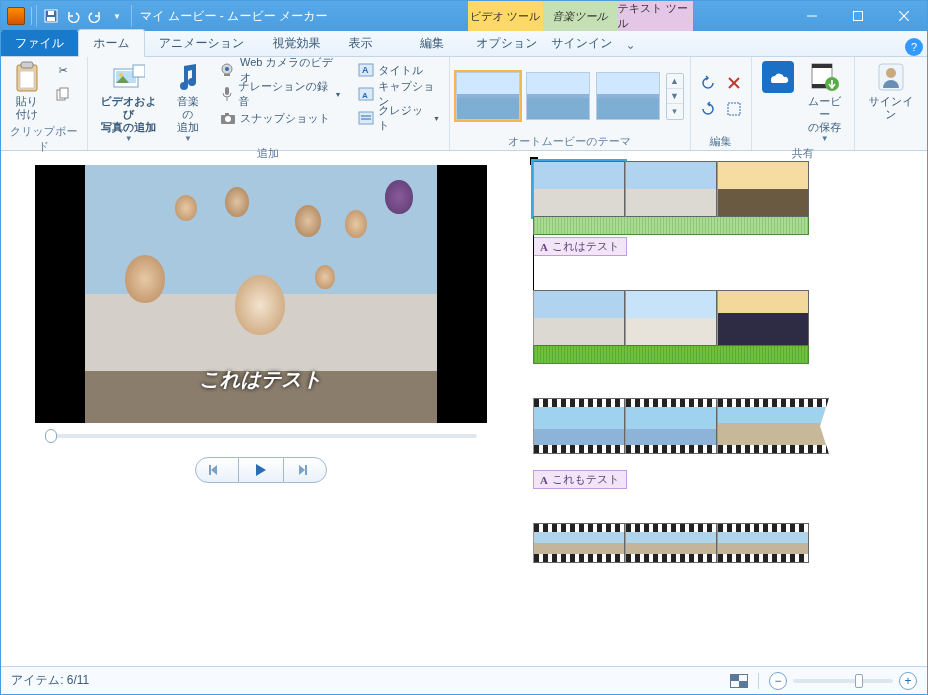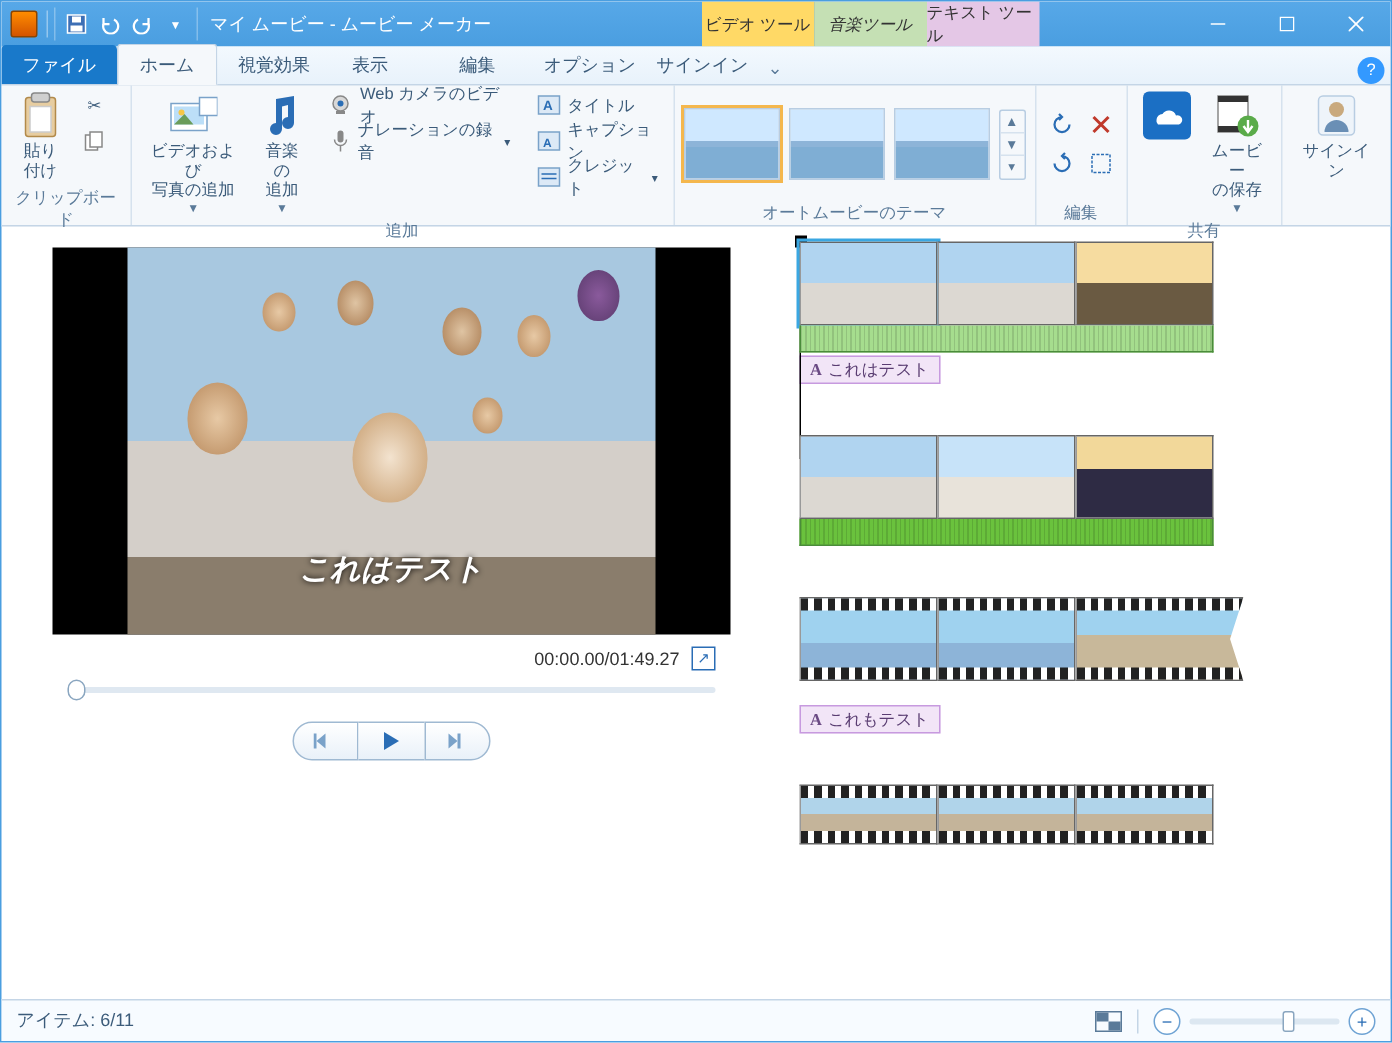--- a/index.html
+++ b/index.html
@@ -156,20 +156,21 @@
           <line x1="0" y1="0" x2="10" y2="10" stroke="#fff" stroke-width="1.2"></line>
           <line x1="10" y1="0" x2="0" y2="10" stroke="#fff" stroke-width="1.2"></line>
         </svg>
       </div>
   </div>
 </div>
 
 <div class="menu-row">
   <div class="menu-tab file">ファイル</div>
   <div class="menu-tab active">ホーム</div>
+  <div class="menu-tab">アニメーション</div>
   <div class="menu-tab">視覚効果</div>
   <div class="menu-tab">表示</div>
   <div style="width:8px"></div>
   <div class="menu-tab contextual">編集</div>
   <div class="menu-tab contextual">オプション</div>
   <div class="menu-tab contextual">サインイン</div>
   <div class="chev">⌄</div>
   <div class="help">?</div>
 </div>
 
@@ -210,21 +211,21 @@
       <div class="big-btn">
         <div class="ic">
             <svg width="34" height="28">
               <rect x="1" y="6" width="24" height="18" fill="#fff" stroke="#7aa2c9"></rect>
               <rect x="3" y="8" width="20" height="12" fill="#bcdff8"></rect>
               <circle cx="8" cy="12" r="2" fill="#f6c646"></circle>
               <path d="M3 20 L10 13 L16 20 Z" fill="#6a9c5a"></path>
               <rect x="20" y="2" width="12" height="12" fill="#fff" stroke="#7aa2c9"></rect>
             </svg>
           </div>
-        <div class="lbl" style="white-space:pre-line;">ビデオおよび
+        <div class="lbl" style="white-space:pre-line;font-weight:bold;">ビデオおよび
 写真の追加</div>
         <div style="font-size:8px;color:#5a7a99;">▼</div>
       </div>
       <div class="big-btn">
         <div class="ic">
             <svg width="28" height="30">
               <path d="M10 4 L22 2 L22 20 A4 4 0 1 1 18 16 L18 8 L14 9 L14 24 A4 4 0 1 1 10 20 Z" fill="#2a6db5"></path>
             </svg>
           </div>
         <div class="lbl" style="white-space:pre-line;">音楽の
@@ -245,20 +246,30 @@
         <div class="small-btn">
             <span class="sic">
               <svg width="14" height="16">
                 <rect x="5" y="1" width="4" height="8" rx="2" fill="#888"></rect>
                 <path d="M3 7 A4 4 0 0 0 11 7" fill="none" stroke="#888"></path>
                 <line x1="7" y1="11" x2="7" y2="15" stroke="#888"></line>
               </svg>
             </span>
             <span>ナレーションの録音</span>
             <span style="font-size:8px;margin-left:2px;">▾</span>
+          </div>
+        <div class="small-btn">
+            <span class="sic">
+              <svg width="16" height="14">
+                <rect x="1" y="4" width="14" height="9" rx="1" fill="#888"></rect>
+                <circle cx="8" cy="8" r="3" fill="#fff"></circle>
+                <rect x="5" y="2" width="4" height="3" fill="#888"></rect>
+              </svg>
+            </span>
+            <span>スナップショット</span>
           </div>
       </div>
       <div class="small-stack" style="margin-left:6px;">
         <div class="small-btn">
             <span class="sic">
               <svg width="16" height="14">
                 <rect x="1" y="1" width="14" height="12" fill="#dce9f6" stroke="#7aa2c9"></rect>
                 <text x="4" y="10" font-size="9" font-weight="bold" fill="#2a6db5">A</text>
               </svg>
             </span>
@@ -390,24 +401,20 @@
         <div class="balloon" style="width:22px;height:26px;left:90px;top:30px;background:radial-gradient(#e7c9a5,#b8895c);"></div>
         <div class="balloon" style="width:24px;height:30px;left:140px;top:22px;background:radial-gradient(#dfc4a3,#a87a50);"></div>
         <div class="balloon" style="width:26px;height:32px;left:210px;top:40px;background:radial-gradient(#dfc4a3,#a87a50);"></div>
         <div class="balloon" style="width:22px;height:28px;left:260px;top:45px;background:radial-gradient(#e7c9a5,#b8895c);"></div>
         <div class="balloon" style="width:28px;height:34px;left:300px;top:15px;background:radial-gradient(#8a5a9c,#5a3a6c);"></div>
         <div class="balloon" style="width:20px;height:24px;left:230px;top:100px;background:radial-gradient(#e7c9a5,#b8895c);"></div>
       </div>
       <div class="preview-caption">これはテスト</div>
     </div>
     <div class="preview-controls">
-      <div class="time-row">
-        <span>00:00.00/01:49.27</span>
-        <span class="fullscreen-ic">↗</span>
-      </div>
       <div class="seek">
         <div class="seek-track">
             <div class="seek-thumb"></div>
           </div>
       </div>
       <div class="play-row">
         <div class="play-btn">
             <svg width="16" height="12">
               <path d="M8 1 L2 6 L8 11 Z" fill="#7aa2c9"></path>
               <rect x="0" y="1" width="2" height="10" fill="#7aa2c9"></rect>

